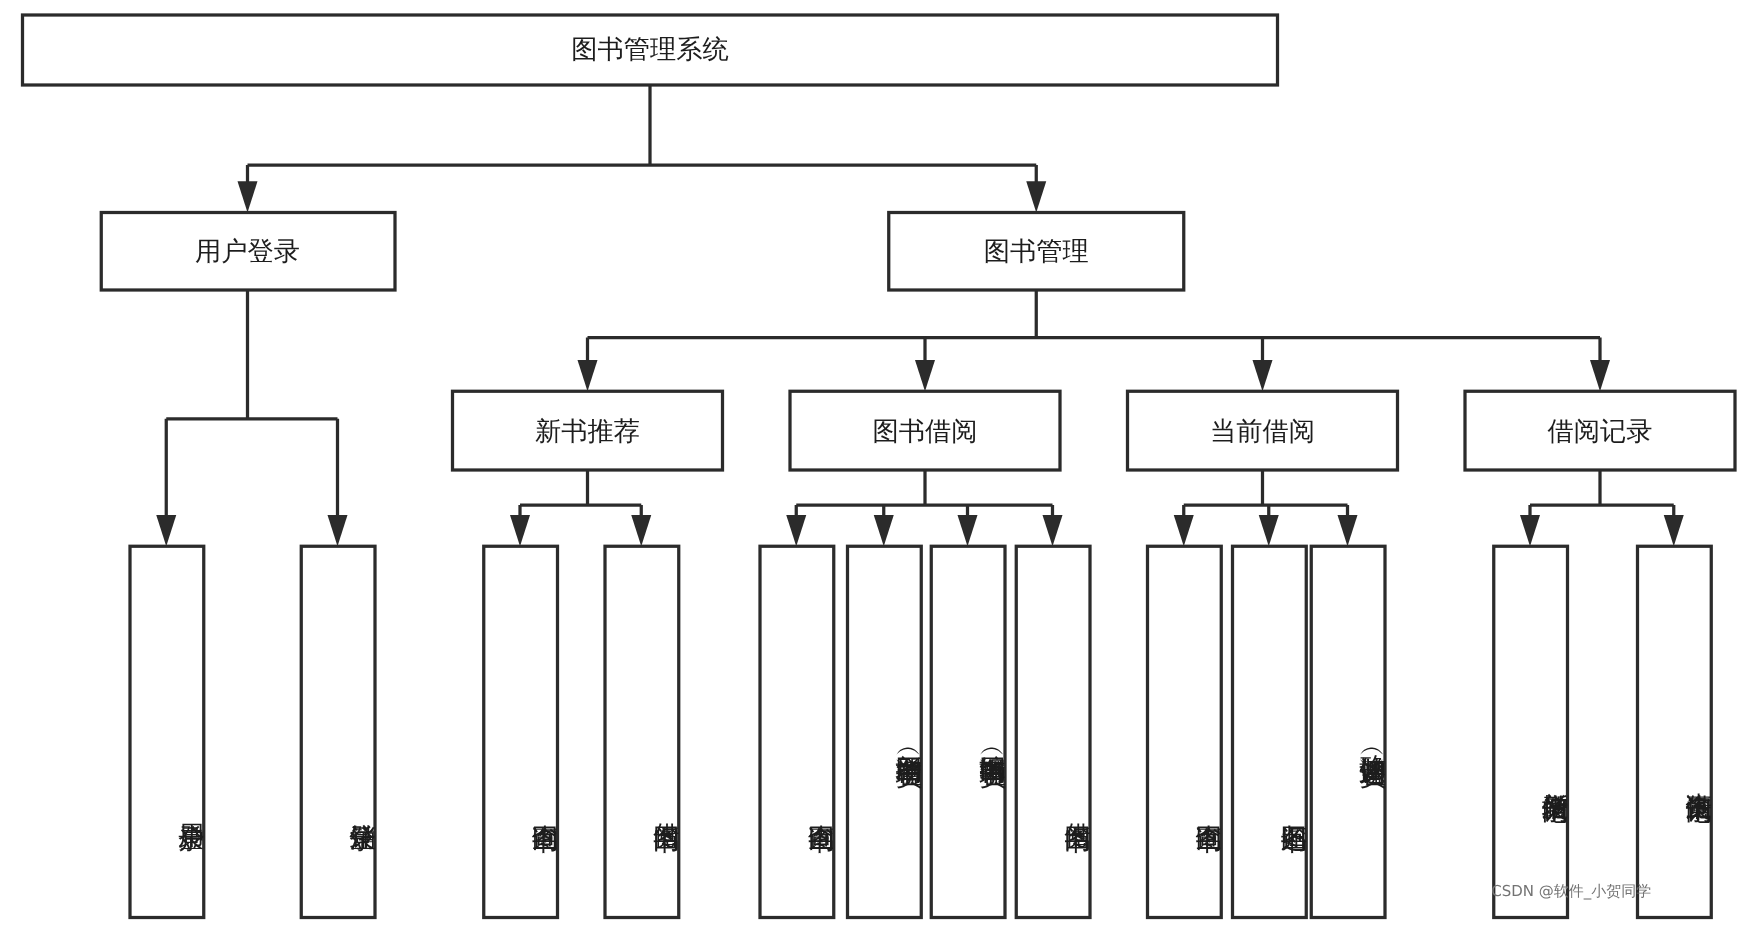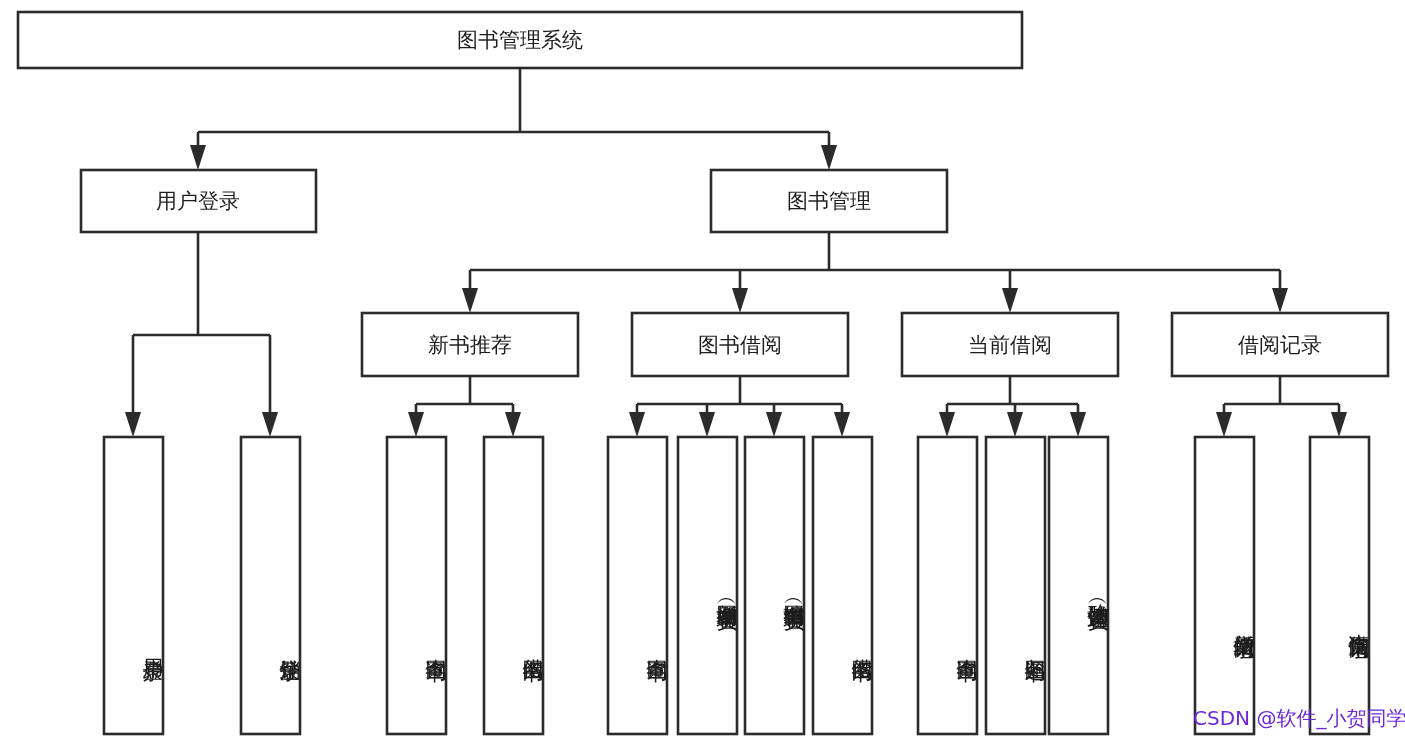--- a/index.html
+++ b/index.html
@@ -60,22 +60,22 @@
     letter-spacing: 1px;
     white-space: nowrap;
     display: flex;
     align-items: flex-start;
     justify-content: center;
     pointer-events: none;
   }
   .watermark {
     position: absolute;
     font-family: "DejaVu Sans", "Liberation Sans", sans-serif;
-    font-size: 20px;
-    color: #6d28d9;
+    font-size: 12px;
+    color: #737373;
     white-space: nowrap;
   }
 </style>
 </head>
 <body>
 
 <div id="diagram-root">
 
   <svg class="diagram-svg" viewBox="0 0 1405 747">
 

